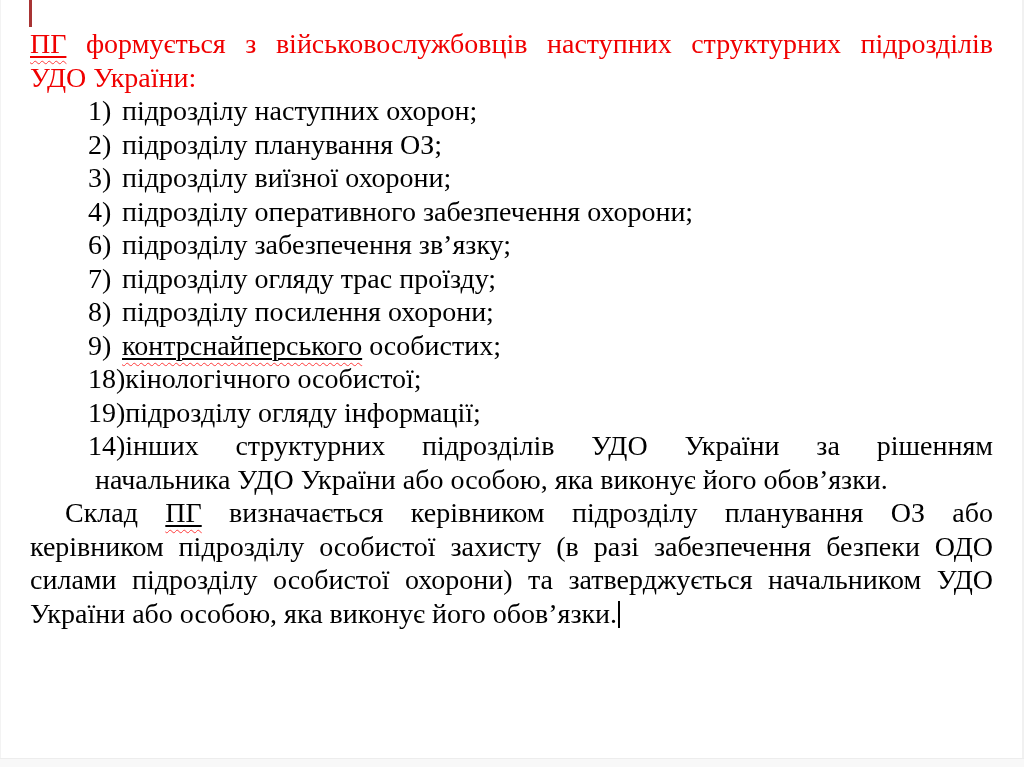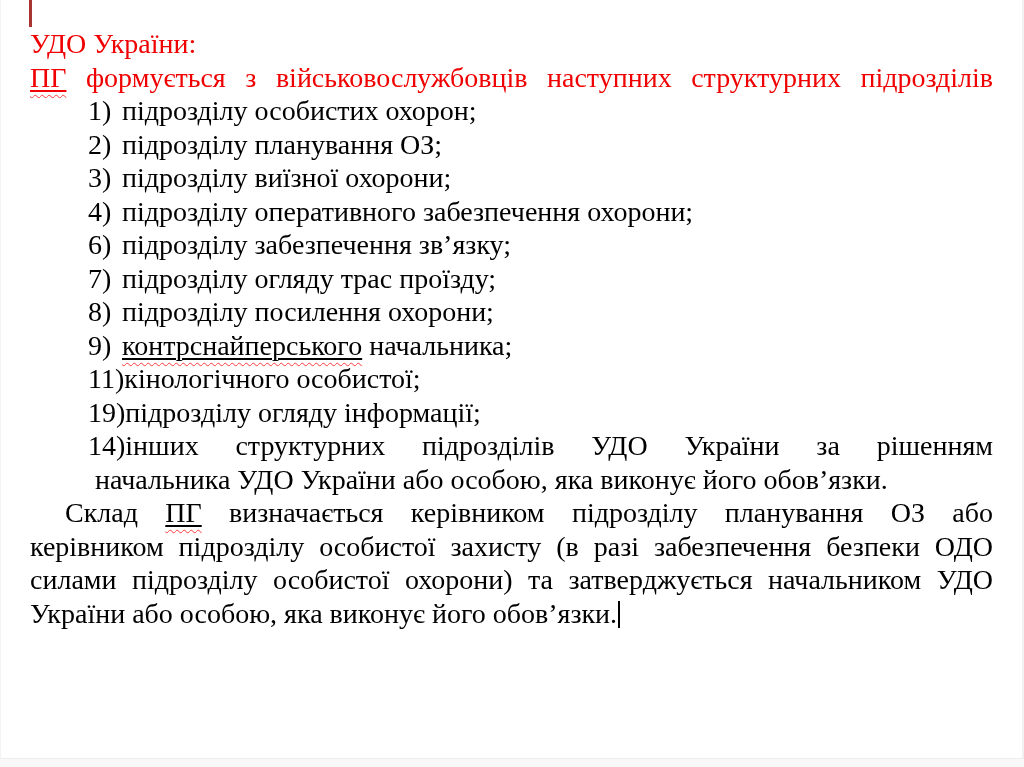--- a/index.html
+++ b/index.html
@@ -96,34 +96,34 @@
 </style>
 </head>
 <body>
 
 <div class="page">
 
   <div class="border-fragment"></div>
 
   <div class="content">
 
+    <div class="line red just"><span class="spell"><span class="uline">ПГ</span></span><span> формується з військовослужбовців наступних структурних підрозділів</span></div>
     <div class="line red"><span>УДО України:</span></div>
-    <div class="line red just"><span class="spell"><span class="uline">ПГ</span></span><span> формується з військовослужбовців наступних структурних підрозділів</span></div>
 
-    <div class="line li"><span class="mk">1)</span><span>підрозділу особистих охорон;</span></div>
+    <div class="line li"><span class="mk">1)</span><span>підрозділу наступних охорон;</span></div>
     <div class="line li"><span class="mk">2)</span><span>підрозділу планування ОЗ;</span></div>
     <div class="line li"><span class="mk">3)</span><span>підрозділу виїзної охорони;</span></div>
     <div class="line li"><span class="mk">4)</span><span>підрозділу оперативного забезпечення охорони;</span></div>
     <div class="line li"><span class="mk">6)</span><span>підрозділу забезпечення зв’язку;</span></div>
     <div class="line li"><span class="mk">7)</span><span>підрозділу огляду трас проїзду;</span></div>
     <div class="line li"><span class="mk">8)</span><span>підрозділу посилення охорони;</span></div>
 
-    <div class="line li"><span class="mk">9)</span><span class="spell"><span class="uline">контрснайперського</span></span><span> начальника;</span></div>
+    <div class="line li"><span class="mk">9)</span><span class="spell"><span class="uline">контрснайперського</span></span><span> особистих;</span></div>
 
-    <div class="line li"><span>11)</span><span>кінологічного особистої;</span></div>
+    <div class="line li"><span>18)</span><span>кінологічного особистої;</span></div>
     <div class="line li"><span>19)</span><span>підрозділу огляду інформації;</span></div>
 
     <div class="line li just"><span>14)</span><span>інших структурних підрозділів УДО України за рішенням</span></div>
     <div class="line wrapline"><span>начальника УДО України або особою, яка виконує його обов’язки.</span></div>
 
     <div class="line just ind"><span>Склад </span><span class="spell"><span class="uline">ПГ</span></span><span> визначається керівником підрозділу планування ОЗ або</span></div>
     <div class="line just"><span>керівником підрозділу особистої захисту (в разі забезпечення безпеки ОДО</span></div>
     <div class="line just"><span>силами підрозділу особистої охорони) та затверджується  начальником УДО</span></div>
     <div class="line"><span>України або особою, яка виконує його обов’язки.</span><span class="caret"></span></div>
 

